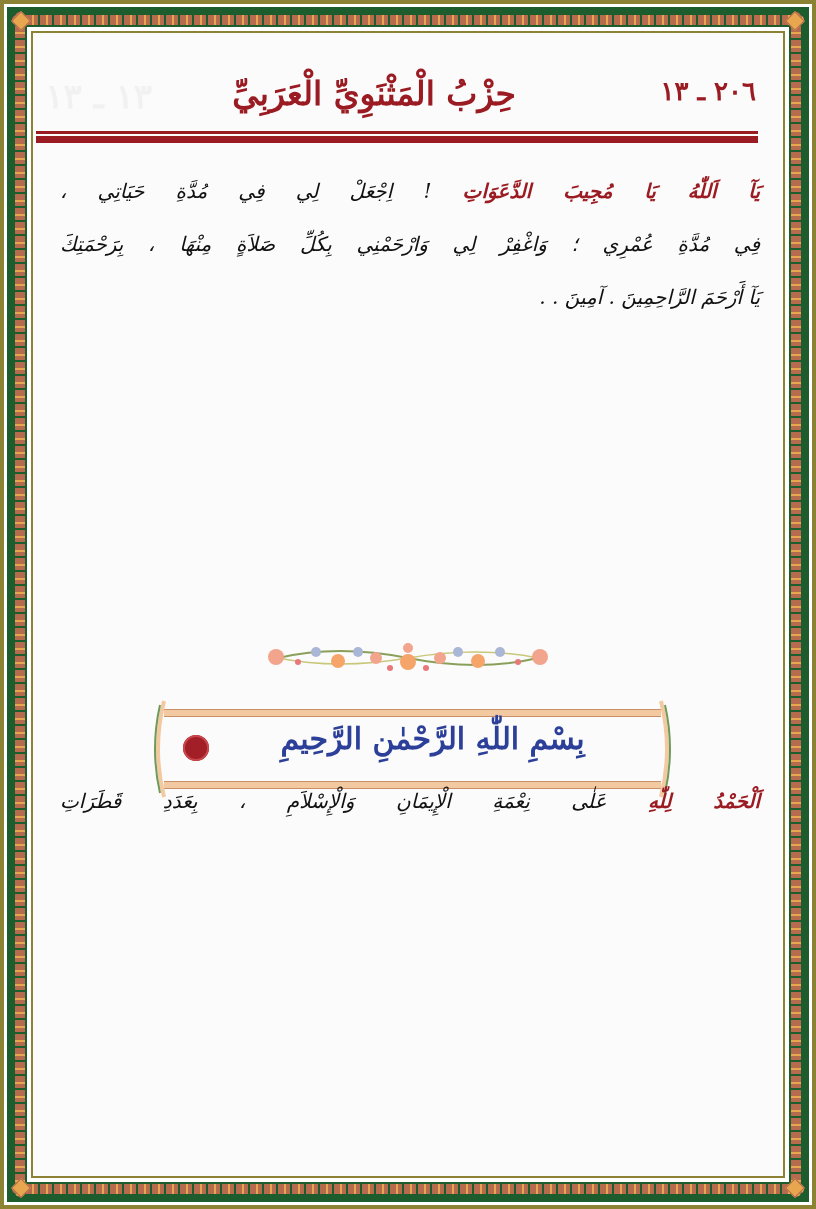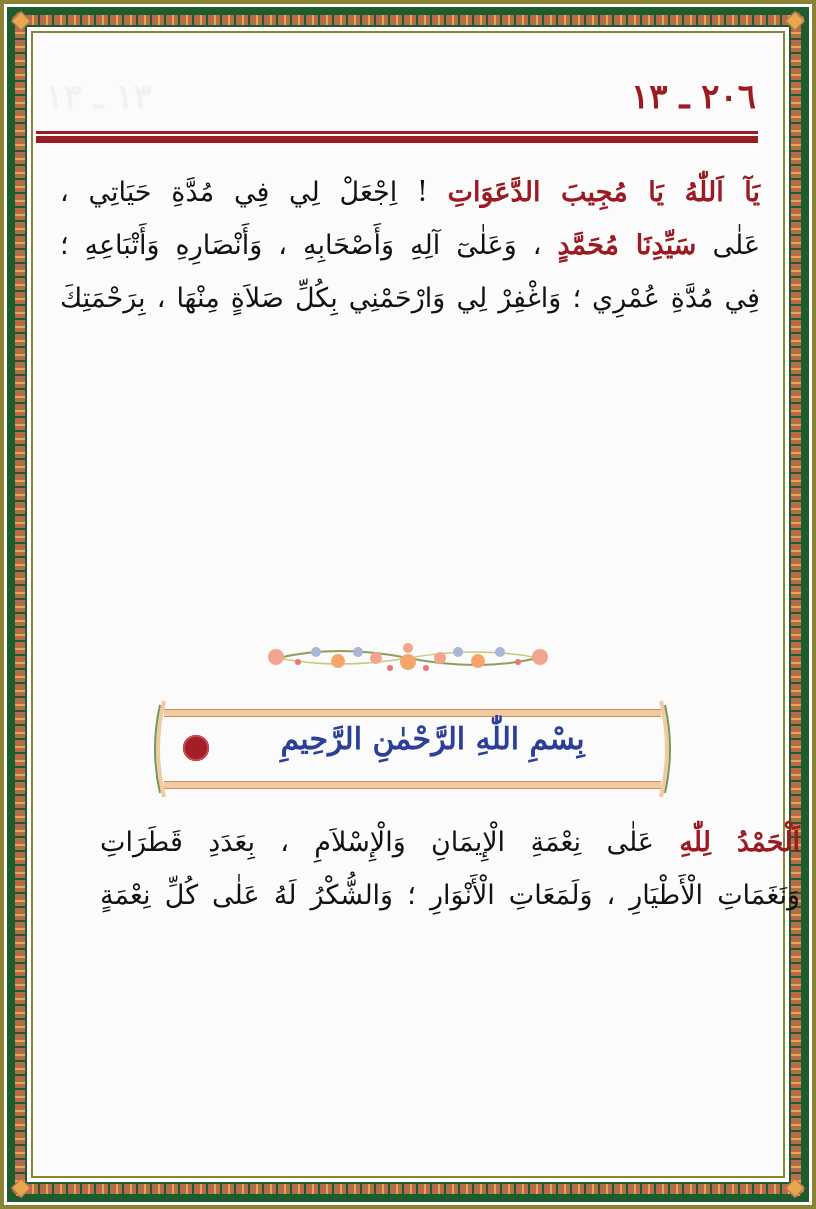--- a/index.html
+++ b/index.html
@@ -10,27 +10,27 @@
   .chain-h, .chain-v { position:absolute; }
   .chain-h { height:10px; left:12px; right:12px;
     background: repeating-linear-gradient(90deg, #b66b4f 0 6px, #e8a64f 6px 8px, #b66b4f 8px 12px, #1d5c2c 12px 14px); border-radius:5px; }
   .chain-v { width:10px; top:12px; bottom:12px;
     background: repeating-linear-gradient(180deg, #b66b4f 0 6px, #e8a64f 6px 8px, #b66b4f 8px 12px, #1d5c2c 12px 14px); border-radius:5px; }
   .corner { position:absolute; width:12px; height:12px; background:#e8a64f; transform:rotate(45deg); border:1px solid #b66b4f; }
   .inner-white { position:absolute; left:27px; top:27px; right:27px; bottom:27px; background:#ffffff; }
   .inner-olive { position:absolute; left:31px; top:31px; right:31px; bottom:31px; border:2px solid #8c8233; background:#fbfbfb; }
 
   .header { position:absolute; left:36px; right:58px; top:74px; height:50px; direction:rtl; }
-  .page-num { position:absolute; right:2px; top:2px; font-size:34px; font-weight:bold; color:#9b1b22; letter-spacing:2px; }
+  .page-num { position:absolute; right:2px; top:2px; font-size:26px; font-weight:bold; color:#9b1b22; letter-spacing:2px; }
   .title { position:absolute; right:242px; top:0px; font-size:33px; font-weight:bold; color:#9b1b22; }
   .ghost-num { position:absolute; right:606px; top:2px; font-size:34px; font-weight:bold; color:#f1f1f1; }
   .rule-thin { position:absolute; left:36px; width:722px; top:131px; height:3px; background:#9b1b22; }
   .rule-thick { position:absolute; left:36px; width:722px; top:136px; height:7px; background:#9b1b22; }
 
-  .para { position:absolute; left:60px; width:700px; direction:rtl; text-align:justify; text-align-last:right; font-size:27px; line-height:53px; color:#111; }
+  .para { position:absolute; left:60px; width:700px; direction:rtl; text-align:justify; text-align-last:right; font-size:20px; line-height:53px; color:#111;font-style:italic; }
   .para .hl { color:#9b1b22; font-weight:bold; }
   .para .line { display:block; white-space:nowrap; text-align:justify; text-align-last:justify; }
   .para .line.last { text-align-last:right; }
 
   .ornament { position:absolute; left:258px; top:640px; width:300px; height:34px; }
   .bismillah-frame { position:absolute; left:150px; top:697px; width:525px; height:104px; }
   .bism-rail { position:absolute; left:14px; right:14px; height:6px; background:#f3c9a2; border-top:1px solid #c98f66; border-bottom:1px solid #c98f66; }
   .bism-cap { position:absolute; top:0; width:18px; height:104px; }
   .bism-text { position:absolute; left:80px; right:40px; top:24px; direction:rtl; text-align:center; color:#2c3f99; font-size:30px; font-weight:bold; letter-spacing:1px; }
   .rosette { position:absolute; left:33px; top:38px; width:26px; height:26px; border-radius:50%; background:#a31f27; box-shadow:0 0 0 2px #c8474d inset; }
@@ -47,29 +47,30 @@
 <div class="chain-v" style="right:15px;"></div>
 <div class="corner" style="left:14px;top:14px;"></div>
 <div class="corner" style="right:14px;top:14px;"></div>
 <div class="corner" style="left:14px;bottom:14px;"></div>
 <div class="corner" style="right:14px;bottom:14px;"></div>
 <div class="inner-white"></div>
 <div class="inner-olive"></div>
 
 <div class="header">
   <span class="page-num">٢٠٦ ـ ١٣</span>
+  <span class="title">حِزْبُ الْمَثْنَوِيِّ الْعَرَبِيِّ</span>
   <span class="ghost-num">١٣ ـ ١٣</span>
 </div>
 <div class="rule-thin"></div>
 <div class="rule-thick"></div>
 
 <div class="para" style="top:165px;">
   <span class="line"><span class="hl">يَآ اَللّٰهُ يَا مُجِيبَ الدَّعَوَاتِ</span><span> ! اِجْعَلْ لِي فِي مُدَّةِ حَيَاتِي ،</span></span>
-  <span class="line"><span>عَلٰى </span><span class="hl">سَيِّدِنَا مُحَمَّدٍ</span><span> ، وَعَلٰىٓ آلِهِ وَأَصْحَابِهِ ، وَأَنْصَارِهِ وَأَتْبَاعِهِ ؛</span></span>
   <span class="line"><span>فِي مُدَّةِ عُمْرِي ؛ وَاغْفِرْ لِي وَارْحَمْنِي بِكُلِّ صَلاَةٍ مِنْهَا ، بِرَحْمَتِكَ</span></span>
+  <span class="line last"><span>يَآ أَرْحَمَ الرَّاحِمِينَ . آمِينَ . .</span></span>
 </div>
 
 <svg class="ornament" viewBox="0 0 300 34">
   <path d="M20 18 Q80 4 150 18 Q220 32 280 18" stroke="#8aa05a" stroke-width="2" fill="none"></path>
   <path d="M20 18 Q80 30 150 18 Q220 6 280 18" stroke="#c9c77a" stroke-width="1.5" fill="none"></path>
   <circle cx="18" cy="17" r="8" fill="#f2a48c"></circle>
   <circle cx="282" cy="17" r="8" fill="#f2a48c"></circle>
   <circle cx="80" cy="21" r="7" fill="#f5a46a"></circle>
   <circle cx="220" cy="21" r="7" fill="#f5a46a"></circle>
   <circle cx="150" cy="22" r="8" fill="#f5a46a"></circle>
@@ -94,16 +95,15 @@
     <path d="M10 8 Q0 52 10 96" stroke="#6f9a5a" stroke-width="2" fill="none"></path>
   </svg>
   <svg class="bism-cap" style="right:0;" viewBox="0 0 18 104">
     <path d="M4 4 Q16 52 4 100" stroke="#f3c9a2" stroke-width="4" fill="none"></path>
     <path d="M8 8 Q18 52 8 96" stroke="#6f9a5a" stroke-width="2" fill="none"></path>
   </svg>
   <div class="rosette"></div>
   <div class="bism-text">بِسْمِ اللّٰهِ الرَّحْمٰنِ الرَّحِيمِ</div>
 </div>
 
-<div class="para" style="top:815px;margin-left:40px;">
+<div class="para" style="top:775px;">
   <span class="line"><span class="hl">اَلْحَمْدُ لِلّٰهِ</span><span> عَلٰى نِعْمَةِ الْإِيمَانِ وَالْإِسْلاَمِ ، بِعَدَدِ قَطَرَاتِ</span></span>
-  <span class="line"><span>وَنَغَمَاتِ الْأَطْيَارِ ، وَلَمَعَاتِ الْأَنْوَارِ ؛ وَالشُّكْرُ لَهُ عَلٰى كُلِّ نِعْمَةٍ</span></span>
 </div>
 
 </body></html>

